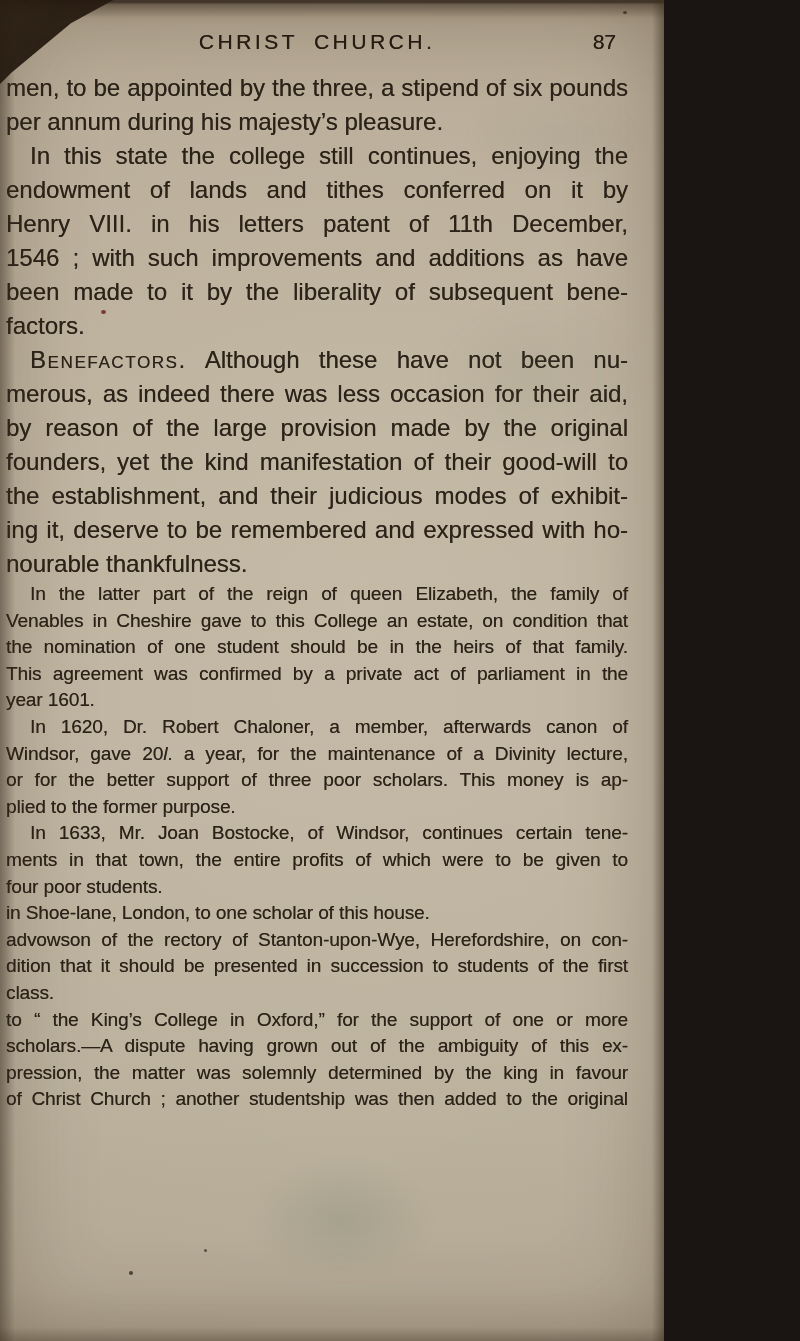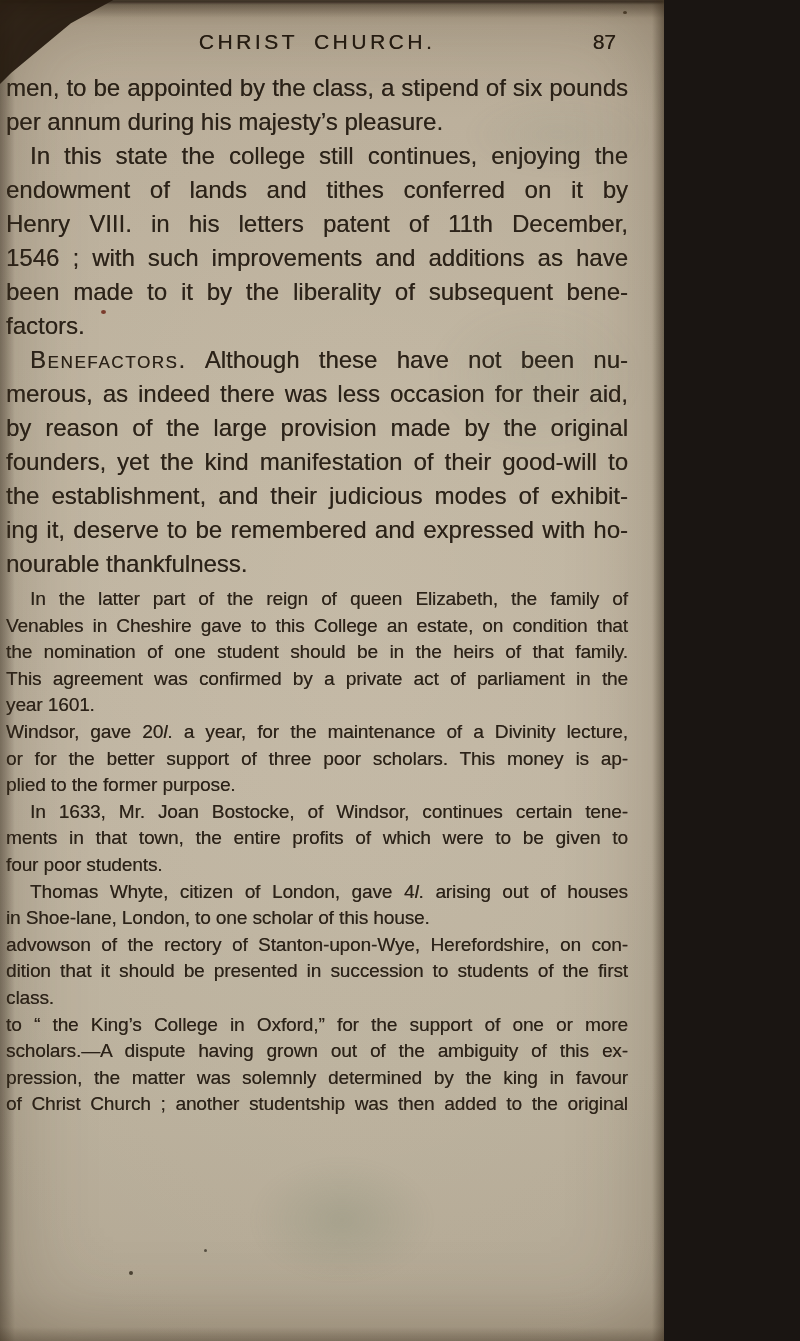--- a/index.html
+++ b/index.html
@@ -44,21 +44,21 @@
     position: absolute;
     top: 71px; left: 6px;
     width: 622px;
     text-shadow: 0.25px 0.25px 0.35px rgba(43,34,24,0.65);
   }
   .para { margin: 0; }
   .para.large { font-size: 24px; }
   .para.large .line { line-height: 34px; }
   .para.small { font-size: 19px; letter-spacing: -0.1px; }
   .para.small .line { line-height: 26.6px; }
-  .para.large + .para.small { margin-top: 5px; }
+  .para.large + .para.small { }
   .line { text-align: justify; text-align-last: justify; white-space: normal; }
   .line.endline { text-align-last: left; }
   .line.first { text-indent: 24px; }
   .seg-smallcaps { font-variant: small-caps; letter-spacing: 1.6px; }
   .seg-italic { font-style: italic; }
 
   
   .artifact { position: absolute; pointer-events: none; }
   .corner-tl {
     top: -8px; left: -8px; width: 136px; height: 104px;
@@ -116,21 +116,21 @@
 
 <div class="page">
 
   <div class="running-head">
     <span class="head-title">CHRIST CHURCH.</span>
     <span class="head-pagenum">87</span>
   </div>
 
   <div class="text-block">
       <div class="para large">
-        <div class="line">men, to be appointed by the class, a stipend of six pounds</div>
+        <div class="line">men, to be appointed by the three, a stipend of six pounds</div>
         <div class="line endline">per annum during his majesty’s pleasure.</div>
       </div>
       <div class="para large">
         <div class="line first">In this state the college still continues, enjoying the</div>
         <div class="line">endowment of lands and tithes conferred on it by</div>
         <div class="line">Henry VIII. in his letters patent of 11th December,</div>
         <div class="line">1546 ; with such improvements and additions as have</div>
         <div class="line">been made to it by the liberality of subsequent bene-</div>
         <div class="line endline">factors.</div>
       </div>
@@ -144,31 +144,31 @@
         <div class="line endline">nourable thankfulness.</div>
       </div>
       <div class="para small">
         <div class="line first">In the latter part of the reign of queen Elizabeth, the family of</div>
         <div class="line">Venables in Cheshire gave to this College an estate, on condition that</div>
         <div class="line">the nomination of one student should be in the heirs of that family.</div>
         <div class="line">This agreement was confirmed by a private act of parliament in the</div>
         <div class="line endline">year 1601.</div>
       </div>
       <div class="para small">
+        <div class="line first">In 1620, Dr. Robert Chaloner, a member, afterwards canon of</div>
         <div class="line">Windsor, gave 20<span class="seg-italic">l</span>. a year, for the maintenance of a Divinity lecture,</div>
         <div class="line">or for the better support of three poor scholars.  This money is ap-</div>
         <div class="line endline">plied to the former purpose.</div>
       </div>
       <div class="para small">
         <div class="line first">In 1633, Mr. Joan Bostocke, of Windsor, continues certain tene-</div>
         <div class="line">ments in that town, the entire profits of which were to be given to</div>
         <div class="line endline">four poor students.</div>
       </div>
       <div class="para small">
-        <div class="line first">Thomas Whyte, citizen of London, gave 4<span class="seg-italic">l</span>. arising out of houses</div>
         <div class="line endline">in Shoe-lane, London, to one scholar of this house.</div>
       </div>
       <div class="para small">
         <div class="line">advowson of the rectory of Stanton-upon-Wye, Herefordshire, on con-</div>
         <div class="line">dition that it should be presented in succession to students of the first</div>
         <div class="line endline">class.</div>
       </div>
       <div class="para small">
         <div class="line">to “ the King’s College in Oxford,” for the support of one or more</div>
         <div class="line">scholars.—A dispute having grown out of the ambiguity of this ex-</div>

